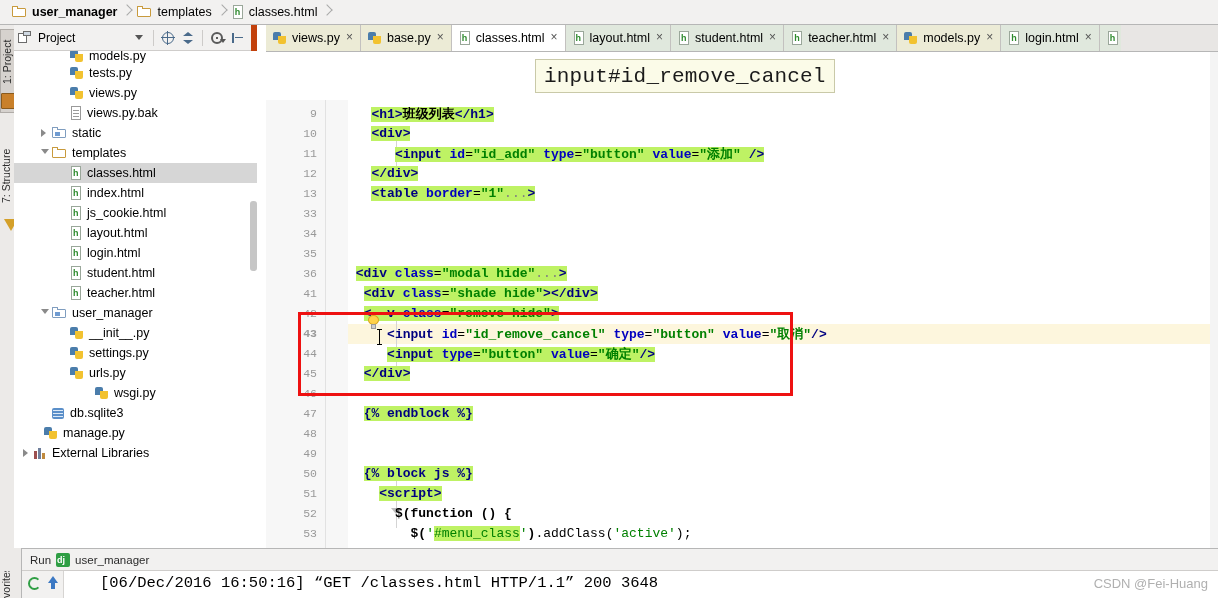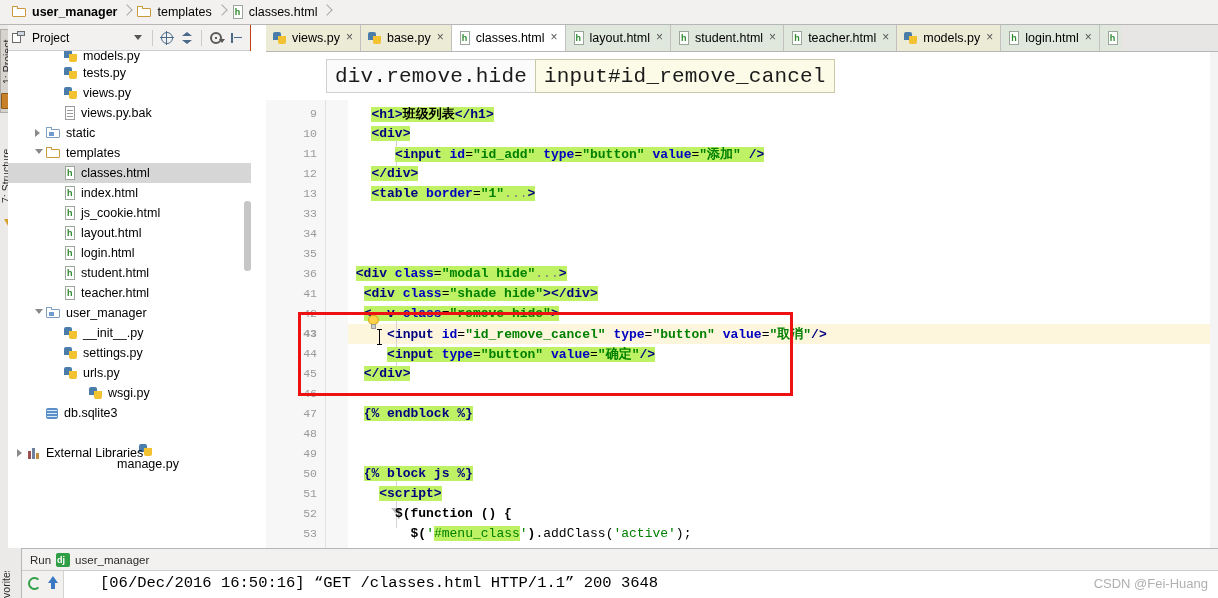--- a/index.html
+++ b/index.html
@@ -114,22 +114,22 @@
     overflow:hidden;
   }
   .vtab-fav{
     position:absolute;left:0;top:-4px;width:22px;
     writing-mode:vertical-rl;transform:rotate(180deg);
     font-size:10.5px;color:#2b2b2b;text-align:center;white-space:nowrap;
   }
 
   
   .proj-panel{
-    position:absolute;left:8px;top:25px;width:243px;height:523px;
-    background:#ffffff;border-right:1px solid #c2410c;box-sizing:border-box;
+    position:absolute;left:14px;top:25px;width:243px;height:523px;
+    background:#ffffff;border-right:6px solid #c2410c;box-sizing:border-box;
   }
   .proj-header{
     height:26px;background:#f2f1f0;border-bottom:1px solid #cfcdcb;
     display:flex;align-items:center;padding:0 4px;box-sizing:border-box;
   }
   .proj-title{margin-left:6px;font-size:12px;color:#000;}
   .ico-projwin{position:relative;width:14px;height:13px;}
   .ico-projwin:before{
     content:"";position:absolute;left:0;top:2px;width:9px;height:10px;
     border:1px solid #6b6b6b;background:#fff;box-sizing:border-box;
@@ -532,21 +532,21 @@
           <div class="tnode" style="padding-left: 55px; margin-left: 12px;">
             <span class="tw"></span>
             <span class="ico-py"></span>
             <span class="tlabel">wsgi.py</span>
           </div>
           <div class="tnode" style="padding-left: 24px;">
             <span class="tw"></span>
             <span class="ico-db"></span>
             <span class="tlabel">db.sqlite3</span>
           </div>
-          <div class="tnode" style="padding-left: 32px; flex-direction: column;">
+          <div class="tnode" style="padding-left: 16px;">
             <span class="tw"></span>
             <span class="ico-py"></span>
             <span class="tlabel">manage.py</span>
           </div>
           <div class="tnode" style="padding-left: 6px;">
             <span class="tw">
               <span class="tri closed"></span>
             </span>
             <span class="ico-lib">
               <i></i>
@@ -602,23 +602,20 @@
         <span class="xc">×</span>
       </div>
       <div class="etab htm partial">
         <span class="ico-html"></span>
       </div>
     </div>
 
   <div class="editor">
 
     <div class="crumbs2">
-      <div class="bigcrumb" style="left:60px;">
-        <span>div.remove.hide</span>
-      </div>
       <div class="bigcrumb b2" style="left:269px;">
         <span>input#id_remove_cancel</span>
       </div>
     </div>
 
     <div class="hlband" id="hlband" style="top: 272px;"></div>
     <div class="gutter">
         <div id="gutter-nums">
           <div class="gline" style="top: 4px;">9</div>
           <div class="gline" style="top: 24px;">10</div>

